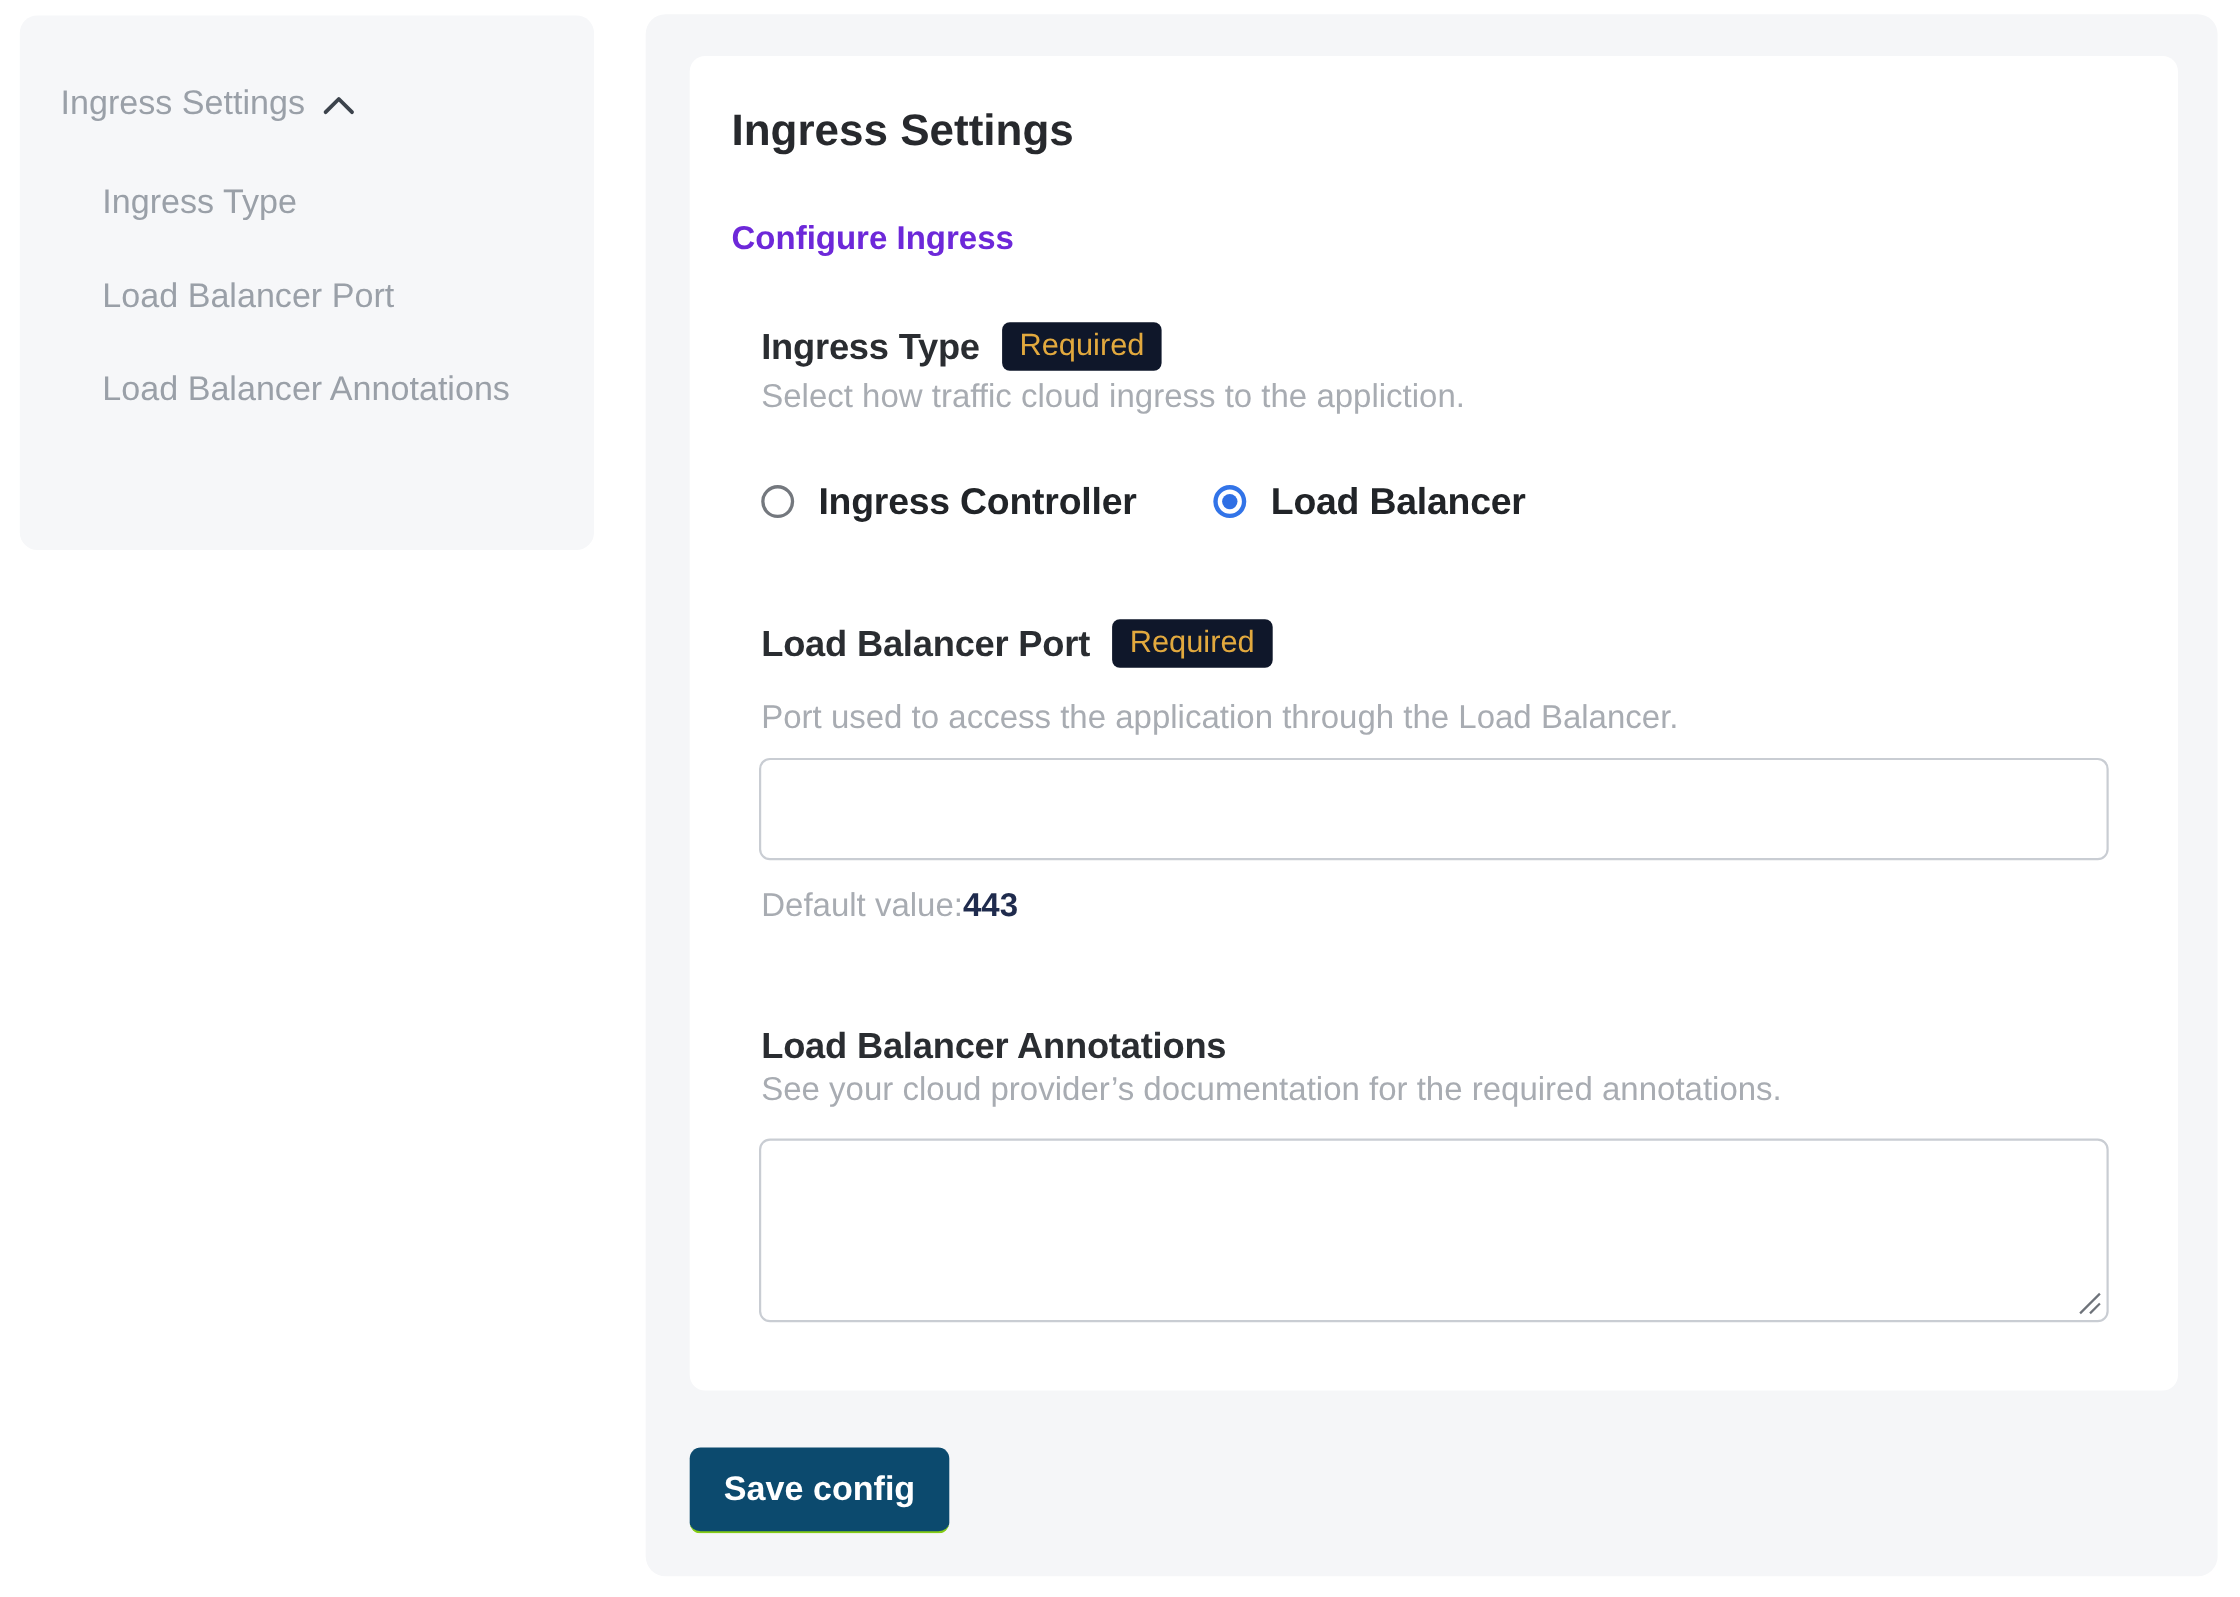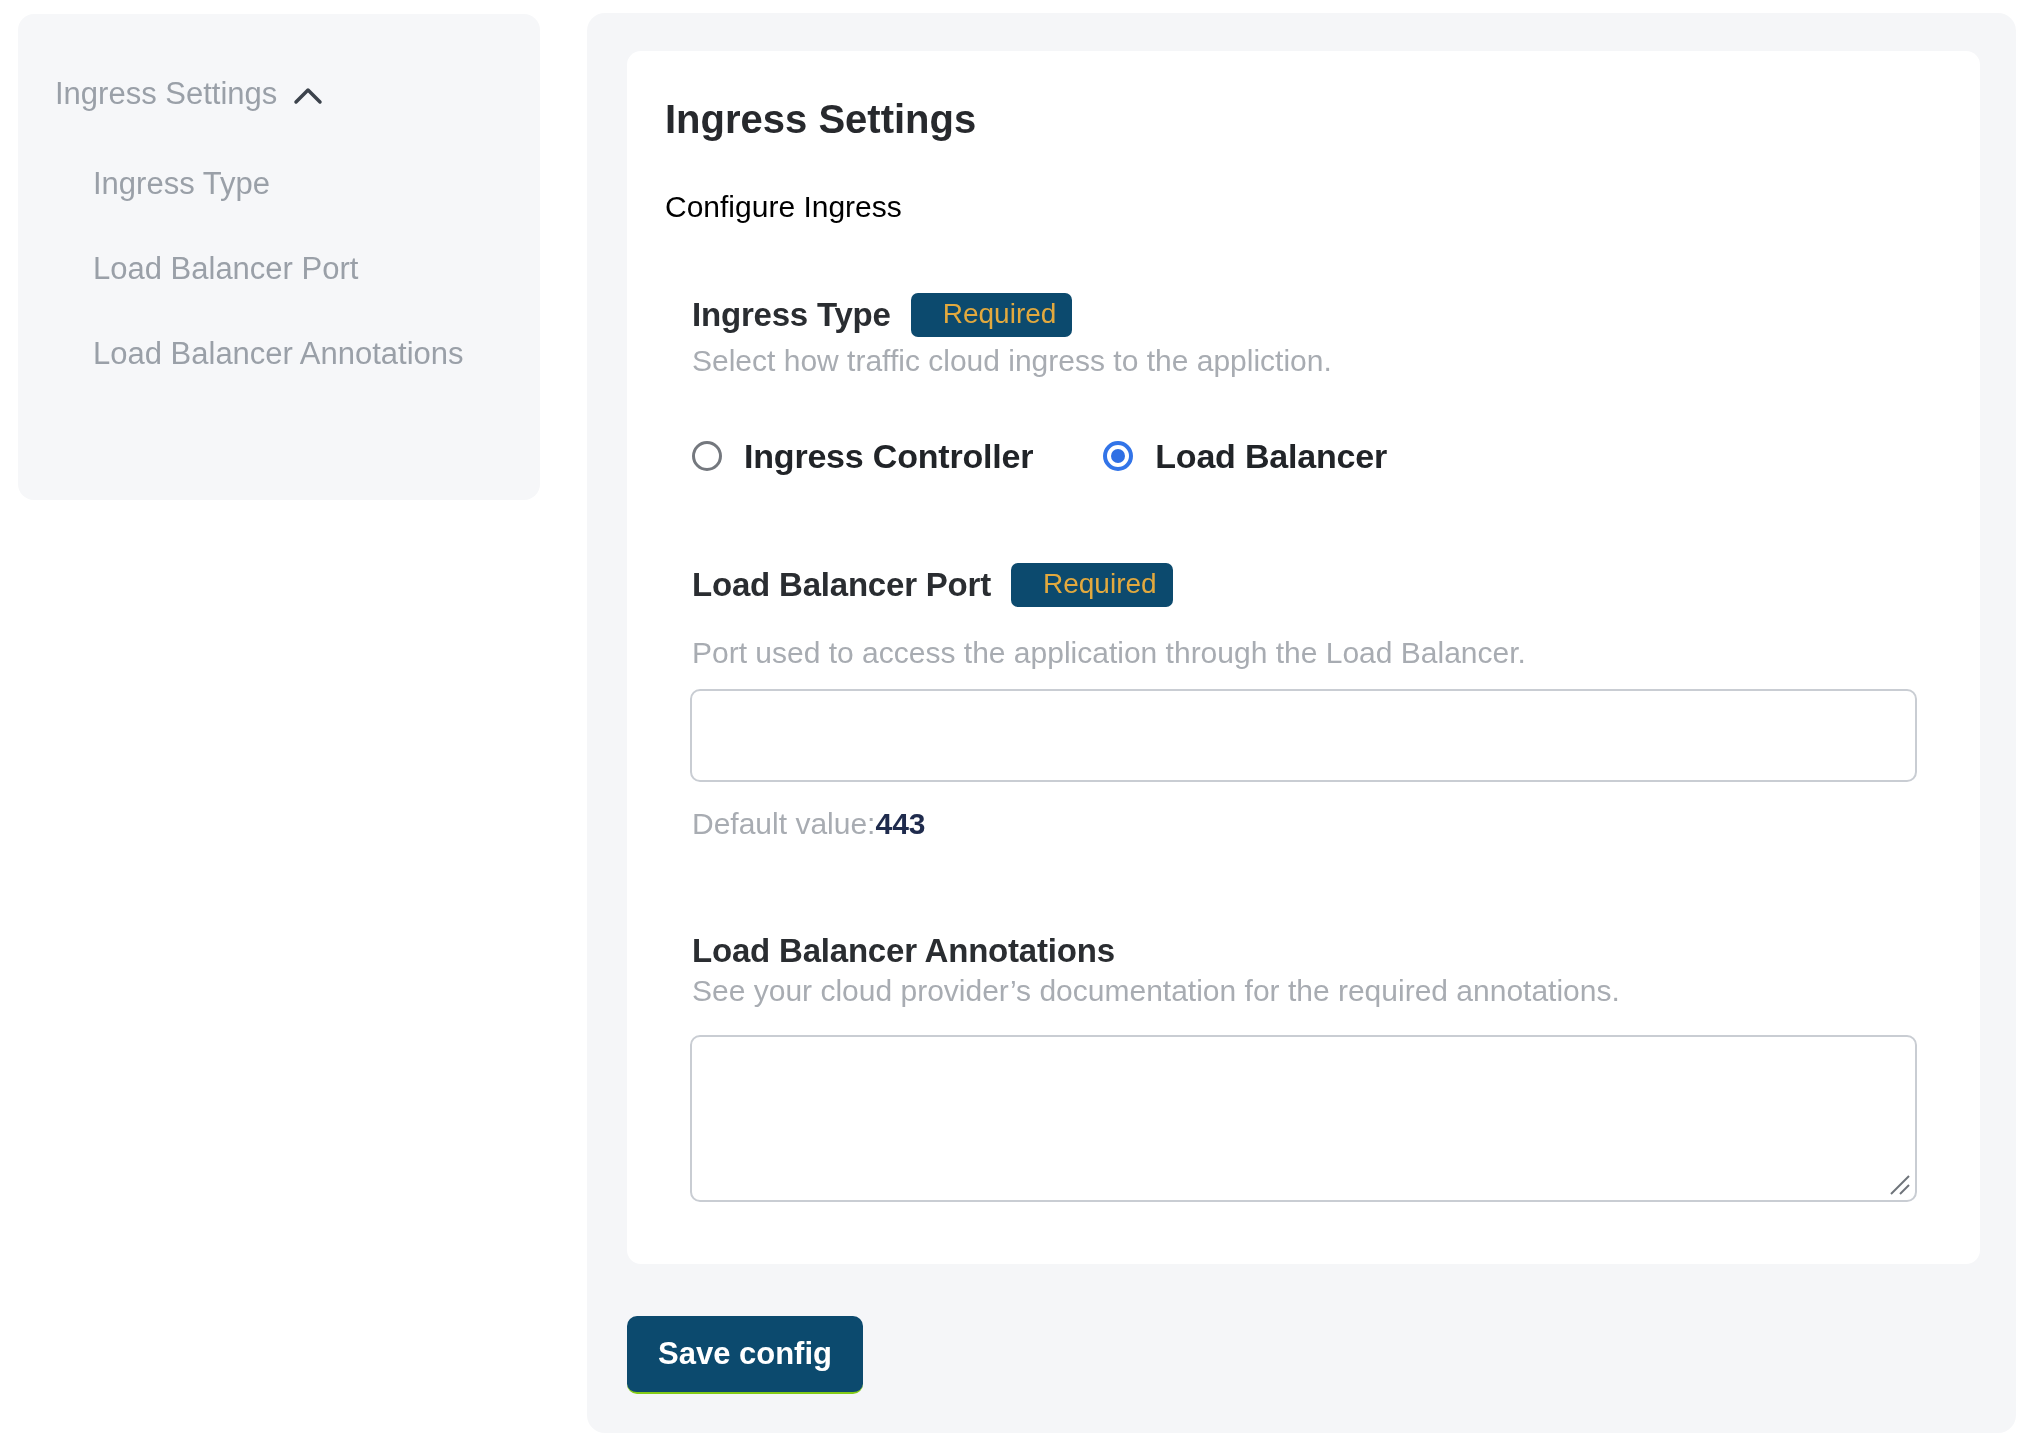--- a/index.html
+++ b/index.html
@@ -38,35 +38,35 @@
   .card {
     position: absolute; left: 40px; top: 38px;
     width: 1353px; height: 1213px;
     background: #ffffff; border-radius: 14px;
   }
   .card-title {
     position: absolute; left: 38px; top: 44px;
     font-size: 40px; line-height: 48px; font-weight: 700; color: #27292d;
   }
   .card-subtitle {
-    position: absolute; left: 38px; top: 136px;
-    font-size: 30px; line-height: 40px; color: #000000;
+    position: absolute; left: 38px; top: 146px;
+    font-size: 30px; line-height: 40px; color: #6d28d9; font-weight: bold;
   }
   .field-label-row {
     position: absolute; left: 65px;
     display: flex; align-items: center; gap: 20px;
   }
   .field-label {
     font-size: 33px; line-height: 44px; font-weight: 700; color: #2a2d31;
     letter-spacing: -0.2px;
   }
   .badge {
-    background: #0c4a6e; color: #e2a93e;
+    background: #0f172a; color: #e2a93e;
     font-size: 28px; line-height: 28px;
-    padding: 7px 16px 9px 32px; border-radius: 7px;
+    padding: 7px 16px 9px 16px; border-radius: 7px;
   }
   .field-desc {
     position: absolute; left: 65px;
     font-size: 30px; line-height: 40px; color: #a8acb2;
   }
   
   .radio-row {
     position: absolute; left: 65px; top: 383px;
     display: flex; align-items: center; gap: 70px;
   }

